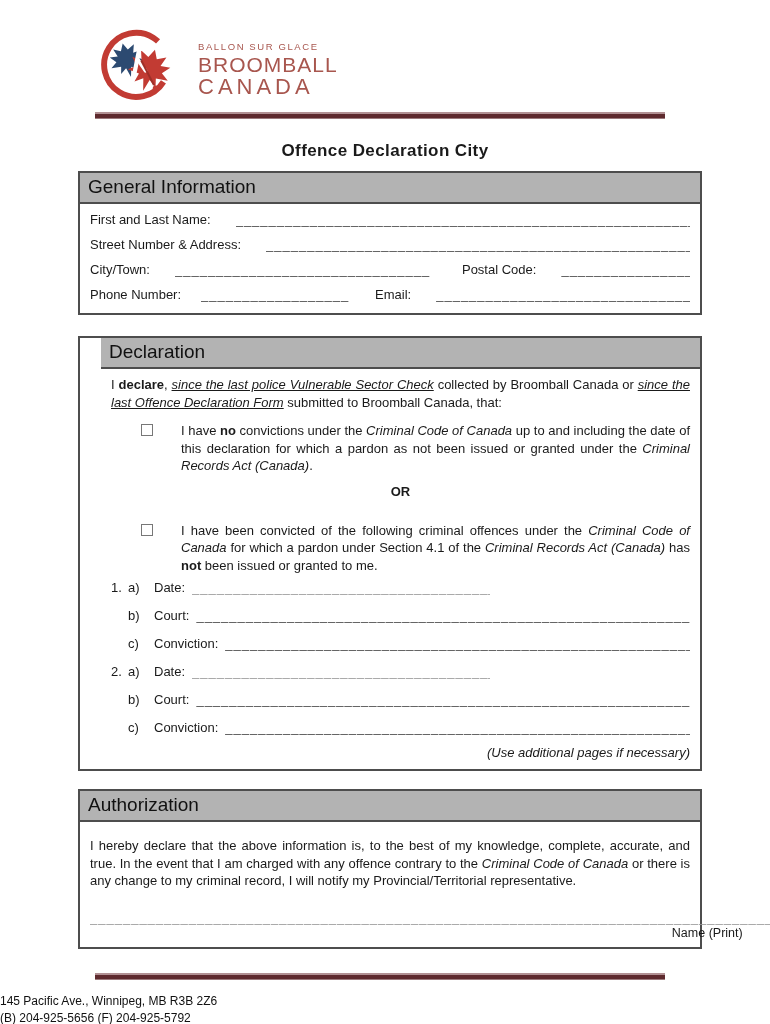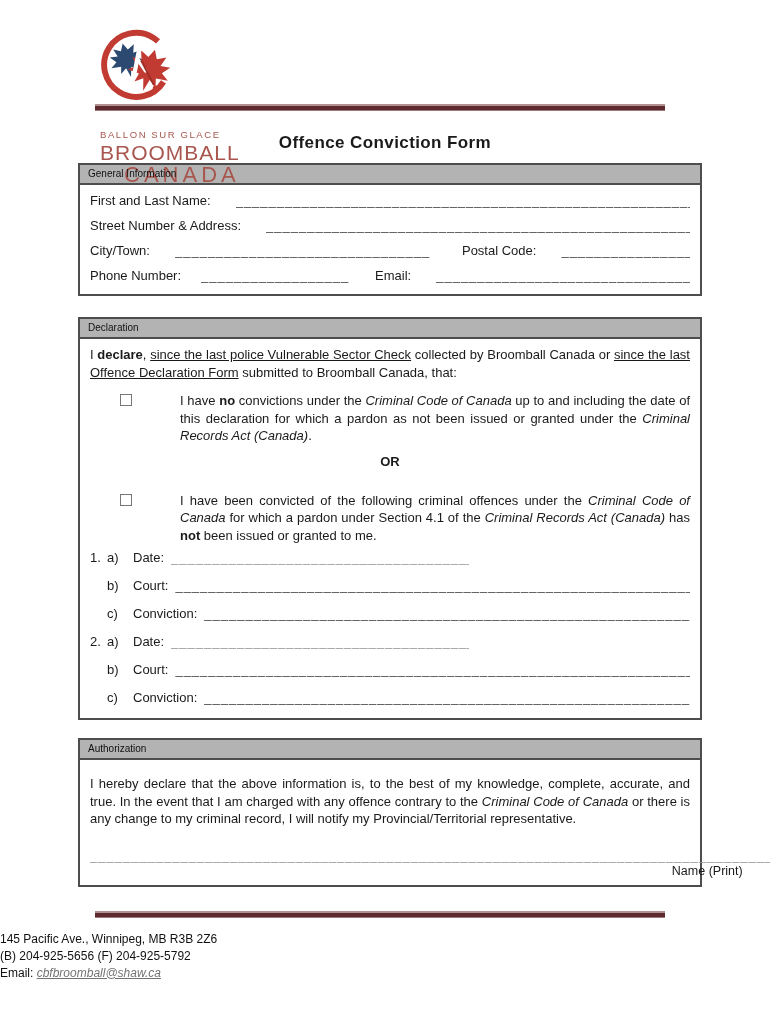--- a/index.html
+++ b/index.html
@@ -6,61 +6,61 @@
   html,body { background:#ffffff; }
   body {
     width:770px; height:1024px;
     font-family:"Liberation Sans", sans-serif;
     font-size:13px; color:#1a1a1a;
     overflow:hidden;
   }
   .page { width:770px; height:1024px; position:relative; }
 
   
-  .logo-row { display:flex; align-items:flex-start; gap:12px; margin:26px 0 4px 100px; height:74px;flex-direction:column; }
+  .logo-row { display:flex; align-items:flex-start; gap:12px; margin:26px 0 12px 100px; height:74px; }
   .logo-mark { width:86px; height:76px; flex:none; }
   .logo-text { padding-top:16px; color:#a8564e; line-height:1; }
   .logo-tagline { font-size:9.5px; letter-spacing:1.6px; margin-bottom:2px; }
   .logo-name1 { font-size:21px; letter-spacing:1px; margin-bottom:1px; }
-  .logo-name2 { font-size:22px; letter-spacing:4px;text-align:right; }
+  .logo-name2 { font-size:22px; letter-spacing:4px; }
 
   .maroon-rule {
     width:570px; margin-left:95px; height:7px;
     background:#5e2a2e;
     border-top:2px solid #b29194; border-bottom:1px solid #9b797c;
   }
   .maroon-rule.bottom { margin-top:24px; }
 
   .doc-title { text-align:center; font-size:17px; font-weight:bold; letter-spacing:.4px; margin-top:22px; }
 
   
   .section { width:624px; margin-left:78px; border:2px solid #4d4d4d; background:#ffffff; }
   .section + .section {}
   .sec-header {
     background:#b3b3b3; border-bottom:2px solid #4d4d4d;
-    padding:3px 8px 4px; font-size:10px; color:#111;
+    padding:3px 8px 4px; font-size:19px; color:#111;
   }
   .sec-body { padding:3px 10px 6px; }
 
   
   .blank {
     display:block; overflow:hidden; white-space:nowrap;
     letter-spacing:1px; color:#444; flex:1 1 auto; min-width:0;
   }
   .blank.gray { color:#999; }
   .field-row { display:flex; align-items:flex-end; line-height:25px;gap:20px; }
   .field-row .lbl { white-space:nowrap; margin-right:5px; }
   .fixed { flex:0 0 auto; }
 
   
   .para { text-align:justify; line-height:17.5px; }
   .intro { margin-top:4px; }
-  .u { text-decoration:underline; }
+  .u { text-decoration:underline;font-style:italic; }
   .it { font-style:italic; }
-  .cb-row { display:flex; margin-top:11px;gap:20px; }
+  .cb-row { display:flex; margin-top:11px; }
   .checkbox { width:12px; height:12px; border:1px solid #777; flex:none; margin:2px 28px 0 30px; background:#fff; }
   .cb-text { flex:1 1 auto; text-align:justify; line-height:17.5px; }
   .or-line { text-align:center; font-weight:bold; margin:9px 0 14px; }
   .list-heading { margin-top:8px; text-decoration:underline; }
   .off-row { display:flex; align-items:flex-end; line-height:28px; }
   .off-num { flex:0 0 17px; }
   .off-letter { flex:0 0 26px; }
   .off-row .lbl { white-space:nowrap; margin-right:7px; }
   .blank-date { flex:0 0 298px; }
   .use-note { text-align:right; font-style:italic; margin:3px 0 2px; line-height:16px; }
@@ -68,21 +68,21 @@
   
   .auth-para { margin-top:12px; }
   .sig-row { display:flex; gap:8px; margin-top:20px; }
   .sig-col { display:flex; flex-direction:column; }
   .sig-col .blank { line-height:15px; height:15px; }
   .sig-label { text-align:center; font-size:12.5px; line-height:15px; margin-top:1px; }
   .sig-print { flex:0 0 202px; }
 
   
   .gap-a { margin-top:10px; }   
-  .gap-b { margin-top:21px; }   
+  .gap-b { margin-top:21px;padding-left:21px; }   
   .gap-c { margin-top:18px; }   
 
   
   .footer-text { font-size:12px; line-height:17px; margin-top:13px; color:#111; }
   .footer-text a { color:#737373; text-decoration:underline;font-style:italic; }
 </style>
 </head>
 <body>
 
 <div class="page">
@@ -99,21 +99,21 @@
       <circle cx="65" cy="74" r="3.5" fill="#c23b33"></circle>
     </svg>
     <div class="logo-text">
       <div class="logo-tagline">BALLON SUR GLACE</div>
       <div class="logo-name1">BROOMBALL</div>
       <div class="logo-name2">CANADA</div>
     </div>
   </div>
   <div class="maroon-rule"></div>
 
-  <div class="doc-title">Offence Conviction Form</div>
+  <div class="doc-title">Offence Declaration City</div>
 
   <div class="section gap-a">
     <div class="sec-header">General Information</div>
     <div class="sec-body">
       <div class="field-row">
         <span class="lbl">First and Last Name:</span>
         <span class="blank">______________________________________________________________________________________________________________________________________________________</span>
       </div>
       <div class="field-row">
         <span class="lbl">Street Number &amp; Address:</span>
@@ -182,20 +182,21 @@
         <span class="lbl">Court:</span>
         <span class="blank">______________________________________________________________________________________________________________________________________________________</span>
       </div>
       <div class="off-row">
         <span class="off-num"></span>
         <span class="off-letter">c)</span>
         <span class="lbl">Conviction:</span>
         <span class="blank">______________________________________________________________________________________________________________________________________________________</span>
       </div>
 
+      <div class="use-note">(Use additional pages if necessary)</div>
     </div>
   </div>
 
   <div class="section gap-c">
     <div class="sec-header">Authorization</div>
     <div class="sec-body">
       <p class="para auth-para"><span>I hereby declare that the above information is, to the best of my knowledge, complete, accurate, and true.  In the event that I am charged with any offence contrary to the </span><span class="it">Criminal Code of Canada</span><span> or there is any change to my criminal record, I will notify my Provincial/Territorial representative.</span></p>
 
       <div class="sig-row">
         <div class="sig-col sig-print">

